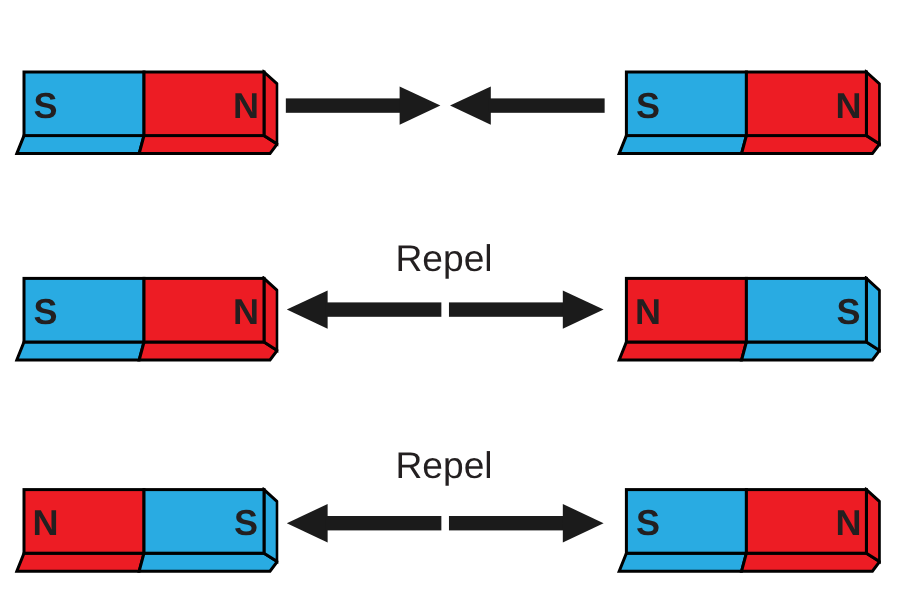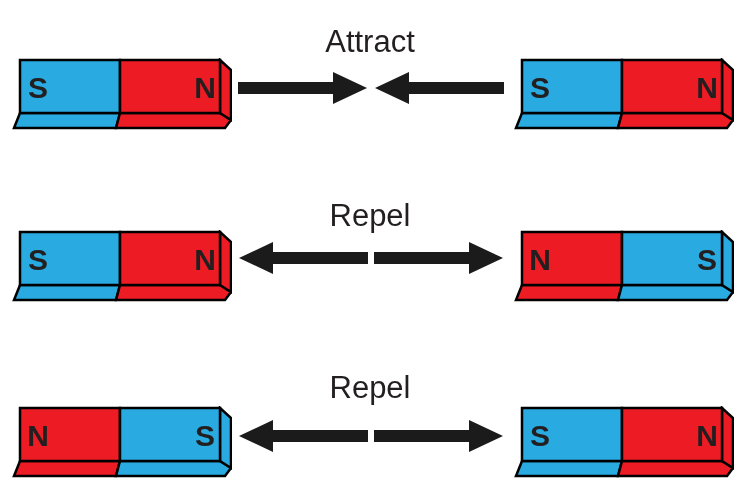--- a/index.html
+++ b/index.html
@@ -10,21 +10,20 @@
   .magnet{position:absolute;width:220px;height:72px;}
   .magnet polygon,.magnet rect{stroke:#000000;stroke-width:2.5;stroke-linejoin:miter;}
   .pole{font-family:"Liberation Sans",sans-serif;font-size:30px;font-weight:bold;text-anchor:middle;}
   .arrow{position:absolute;width:130px;height:34px;}
 </style>
 </head>
 <body>
 
 <div class="stage">
 
-  <div class="row-label" style="top:25px;">Attract</div>
 
   <svg class="magnet" style="left:12px;top:58px;" viewBox="0 0 220 72">
     <polygon points="8,55 108,55 104,70 2,70" fill="#29ABE2"></polygon>
     <polygon points="108,55 208,55 219,62 213,70 104,70" fill="#ED1C24"></polygon>
     <polygon points="208,2 219,12 219,62 208,55" fill="#ED1C24"></polygon>
     <rect x="8" y="2" width="100" height="53" fill="#29ABE2"></rect>
     <rect x="108" y="2" width="100" height="53" fill="#ED1C24"></rect>
     <text class="pole" x="26" y="40" fill="#231F20">S</text>
     <text class="pole" x="193" y="40" fill="#231F20">N</text>
   </svg>

